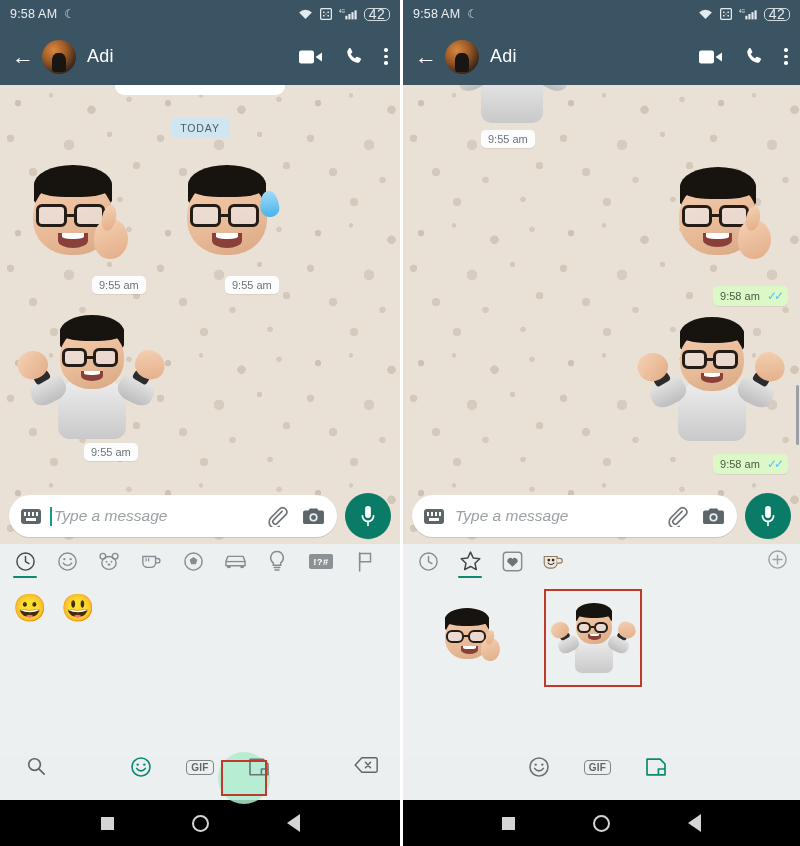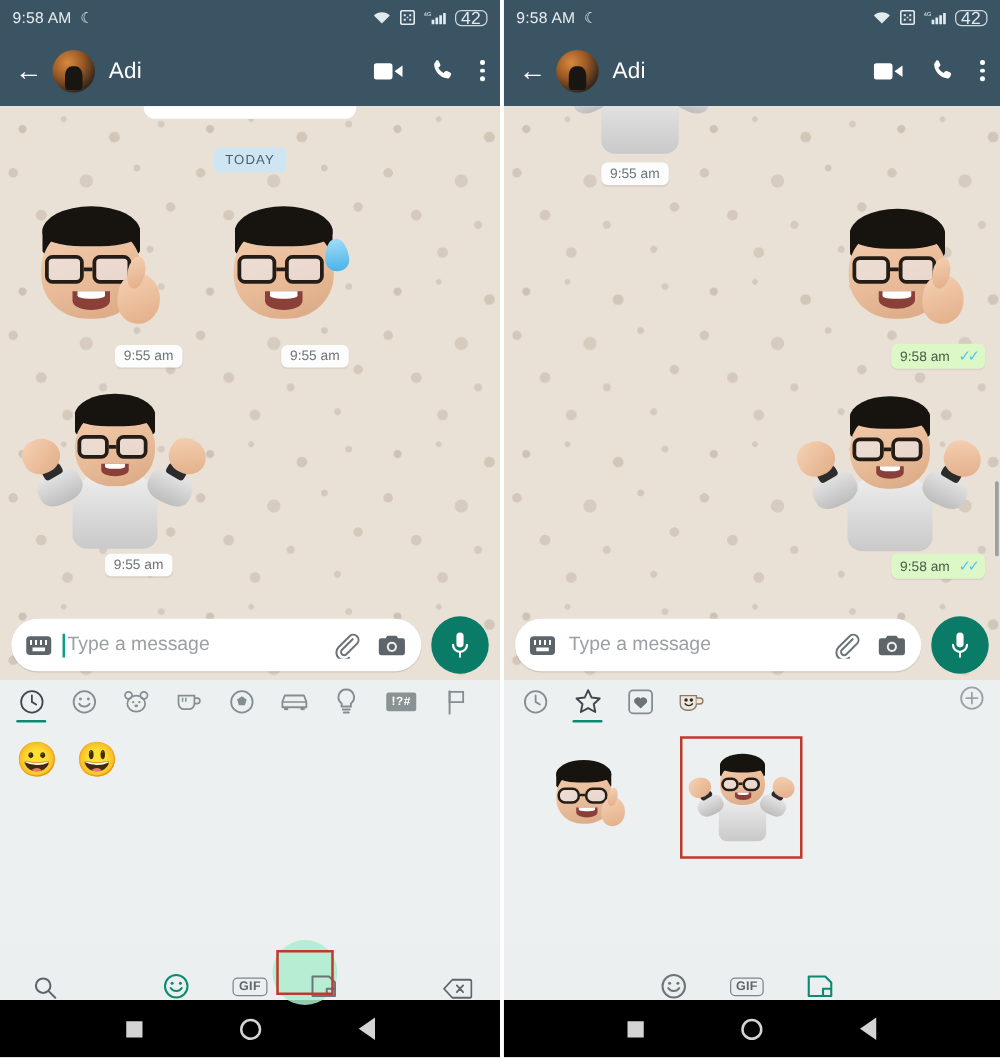--- a/index.html
+++ b/index.html
@@ -56,21 +56,21 @@
   .chat-inner { position:absolute; inset:0; padding:0 12px; }
 
   .top-bubble { position:absolute; left:50%; transform:translateX(-50%); top:-12px;
        width:170px; height:22px; background:#fff; border-radius:9px; }
   .daybadge { position:absolute; top:33px; left:50%; transform:translateX(-50%);
        background:#cfe6f2; color:#4a5c66; font-size:10.5px; letter-spacing:.9px;
        padding:4px 9px; border-radius:4px; }
 
   .tstamp { background:#fcfcfc; color:#6b7478; font-size:11px; padding:3px 7px;
             border-radius:5px; display:inline-block; box-shadow:0 1px 1px rgba(0,0,0,.07); }
-  .tstamp.out { background:#dcf8c6; color:#4a5a45; }
+  .tstamp.out { background:#dcf8c6; color:#4a5a45;margin-top:11px; }
   .tick { color:#4fc3f7; letter-spacing:-3px; margin-left:4px; font-size:12px; }
 
   .msg { position:absolute; }
   .msg .tstamp-wrap { margin-top:2px; }
   .msg.out .tstamp-wrap { text-align:right; }
 
   
   .sticker { position:relative; }
   .head { position:absolute; border-radius:48% 48% 46% 46%;
           background:linear-gradient(160deg,#f3cdae 0%,#e9bb98 55%,#d9a884 100%); }
@@ -88,21 +88,21 @@
   .sleeve { position:absolute; background:linear-gradient(180deg,#e6e6e6,#bdbdbd);
             border-radius:40%; }
   .cuff { position:absolute; background:#2c2c2c; border-radius:3px; }
   .sweat { position:absolute; background:linear-gradient(180deg,#9fdcf7,#4ab3e8);
            border-radius:50% 50% 50% 50% / 70% 70% 35% 35%; transform:rotate(-6deg); }
 
   
   .composer { position:absolute; left:0; right:0; bottom:0; height:56px;
               display:flex; align-items:center; padding:0 9px; }
   .inputpill { flex:1 1 auto; height:42px; background:#fff; border-radius:21px;
-               display:flex; align-items:center; padding:0 12px; box-shadow:0 1px 1px rgba(0,0,0,.12); }
+               display:flex; align-items:center; padding:0 12px; box-shadow:0 1px 1px rgba(0,0,0,.12);font-style:italic; }
   .kbdicon { width:20px; height:15px; background:#5c6569; border-radius:3px; position:relative; flex:0 0 auto;}
   .kbdicon::before{ content:""; position:absolute; left:2.5px; top:3px; width:15px; height:4px;
       background:repeating-linear-gradient(90deg,#fff 0 2px,#5c6569 2px 4px); }
   .kbdicon::after{ content:""; position:absolute; left:5px; bottom:3px; width:10px; height:2.5px; background:#fff; }
   .caret { width:2px; height:19px; background:#0f9d8a; margin:0 1px 0 9px; flex:0 0 auto;}
   .phold { color:#9aa0a3; font-size:15.5px; margin-left:1px; white-space:nowrap; }
   .in-actions { margin-left:auto; display:flex; align-items:center; gap:14px; }
   .micbtn { width:46px; height:46px; border-radius:50%; background:#0a7b66; margin-left:8px;
             display:flex; align-items:center; justify-content:center; flex:0 0 auto; }
 
@@ -117,21 +117,21 @@
   .plus { margin-left:auto; margin-right:8px; }
 
   .grid { display:flex; flex-wrap:wrap; padding:8px 6px 0 6px; align-content:flex-start; }
   .emoji-cell { width:48px; height:44px; display:flex; align-items:center; justify-content:center;
                 font-size:27px; line-height:1; }
   .sticker-cell { width:96px; height:96px; display:flex; align-items:center; justify-content:center;
                   margin:6px 2px; }
   .sticker-cell.selected { outline:2px solid #c0392b; outline-offset:-1px; }
 
   
-  .kbbar { height:44px; background:#eceff0; display:flex; align-items:flex-end;
+  .kbbar { height:44px; background:#eceff0; display:flex; align-items:flex-start;
            padding:0 16px; flex:0 0 auto; position:relative; }
   .kb-center { position:absolute; left:0; right:0; display:flex; justify-content:center;
                align-items:center; gap:34px; }
   .kb-center.shift { transform:translateX(-4px); }
   .gifbox { border:1.6px solid #7d8589; border-radius:4px; font-size:10px; font-weight:bold;
             color:#5d6669; padding:1px 4px; letter-spacing:.3px; }
   .hl-circle { position:absolute; width:52px; height:52px; border-radius:50%;
                background:#aeeccd; opacity:.85; }
   .hl-box { position:absolute; width:46px; height:36px; border:2px solid #c0392b; }
 

